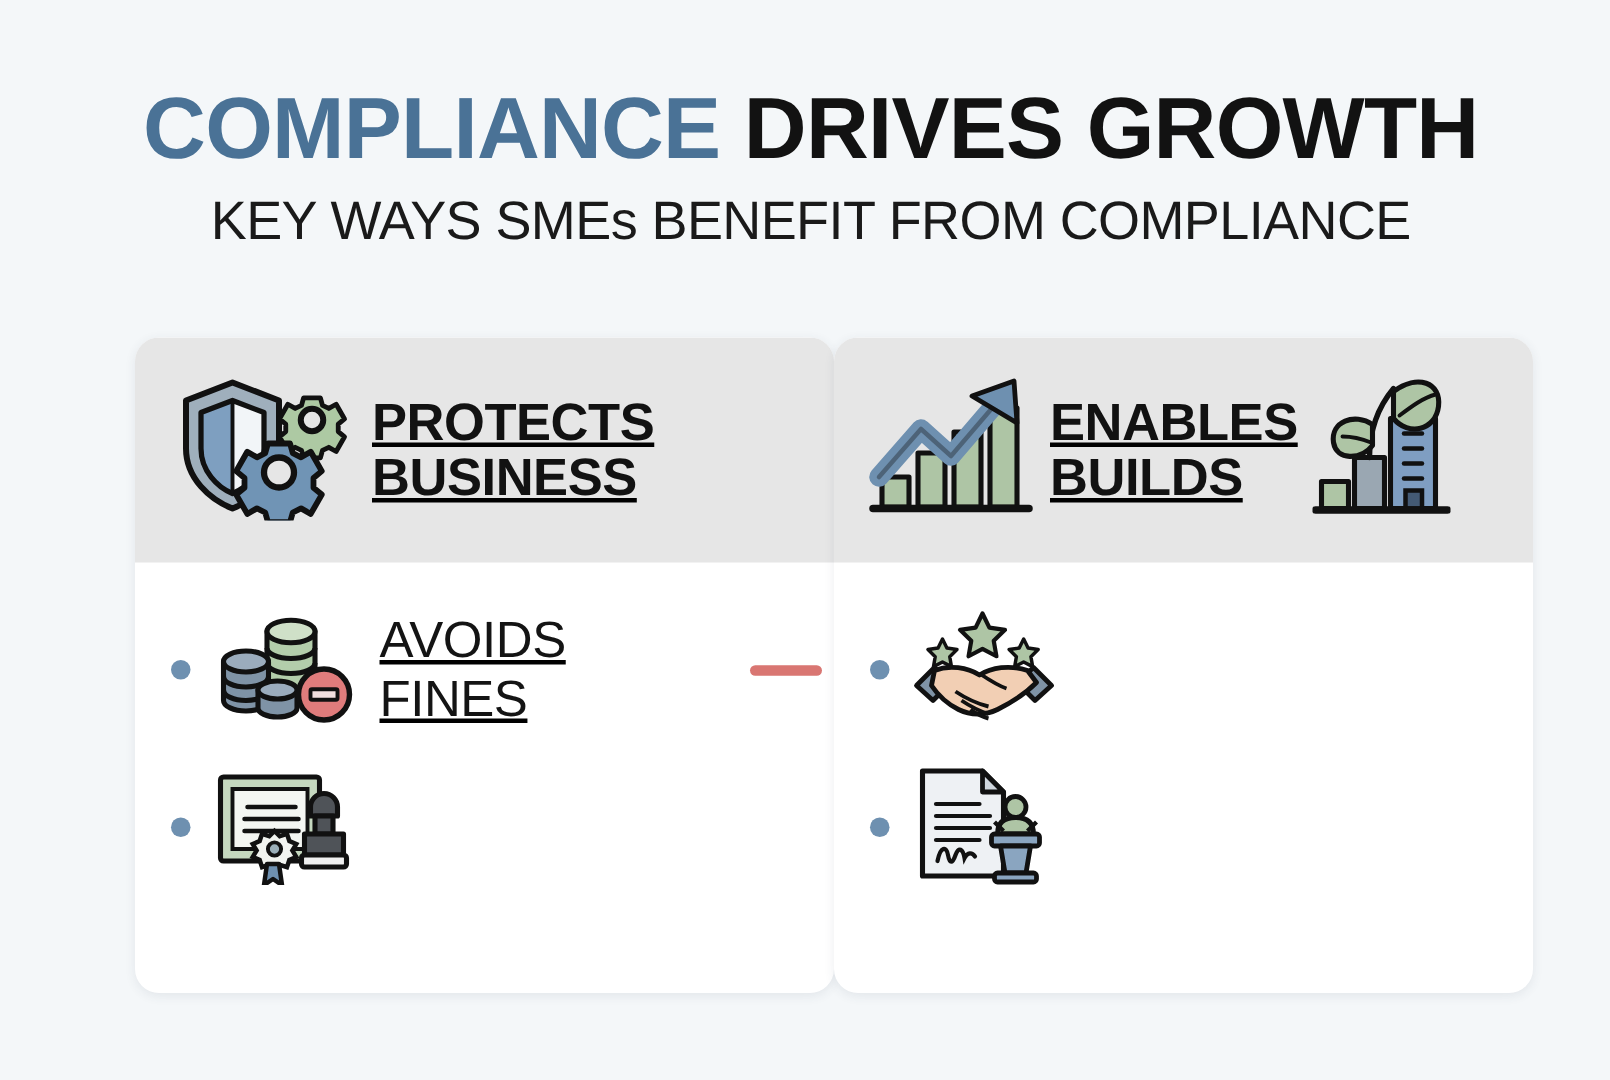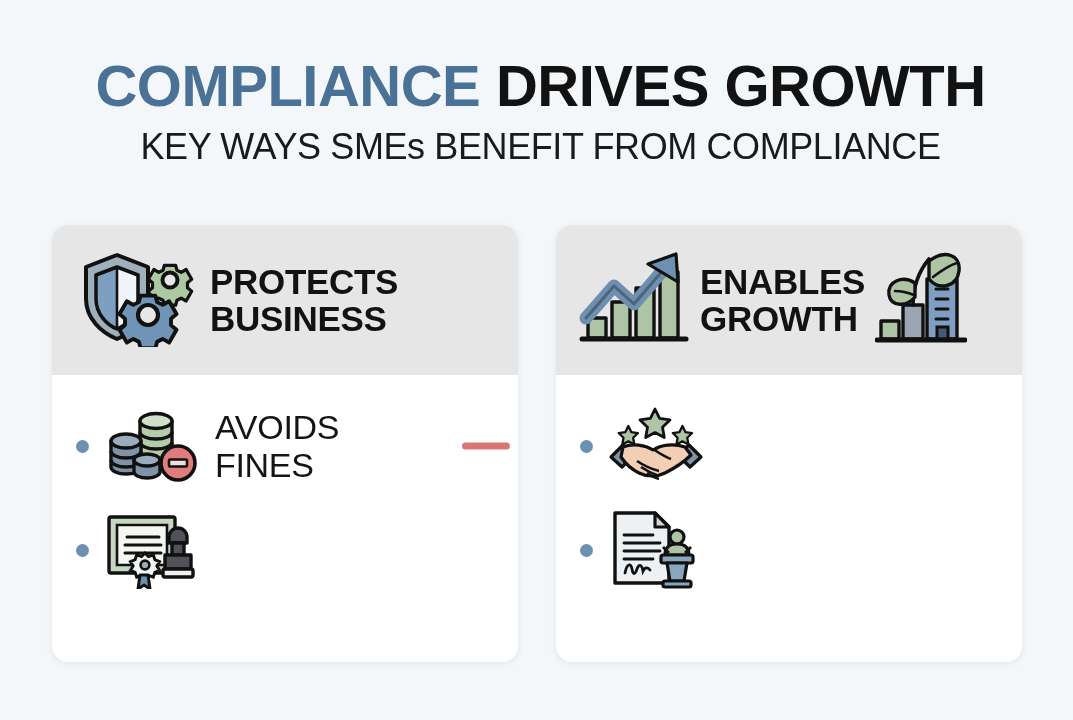--- a/index.html
+++ b/index.html
@@ -47,21 +47,22 @@
   }
 
   
   .cards {
     position: absolute;
     left: 52px;
     top: 225px;
     width: 970px;
     height: 437px;
     display: flex;
-    justify-content: space-between;
+    justify-content: flex-end;
+    text-decoration: underline;
   }
 
   .card {
     width: 466px;
     height: 437px;
     background: #ffffff;
     border-radius: 16px;
     box-shadow: 0 2px 7px rgba(60,72,88,0.09);
     overflow: hidden;
     display: flex;
@@ -257,21 +258,21 @@
           </g>
 
           <line x1="4" y1="91" x2="108" y2="91" stroke="#111" stroke-width="5" stroke-linecap="round"></line>
 
           <path d="M8 70 L36 38 L56 56 L92 14" fill="none" stroke="#6e90b0" stroke-width="13" stroke-linecap="round" stroke-linejoin="round"></path>
           <path d="M8 70 L36 38 L56 56 L92 14" fill="none" stroke="#111" stroke-width="3" stroke-linecap="round" stroke-linejoin="round" opacity="0.35"></path>
           <path d="M98 6 L100 34 L70 16 Z" fill="#6e90b0" stroke="#111" stroke-width="3.2" stroke-linejoin="round"></path>
         </svg>
       </span>
       <span class="header-title">ENABLES
-GROWTH</span>
+BUILDS</span>
       <span class="icon-slot">
         <svg width="92" height="98" viewBox="0 0 92 98">
 
           <g stroke="#111" stroke-width="3.4" stroke-linejoin="round">
             <rect x="6" y="72" width="18" height="18" fill="#aec5a5"></rect>
             <rect x="28" y="56" width="20" height="34" fill="#9aa7b2"></rect>
           </g>
 
           <rect x="52" y="30" width="30" height="60" fill="#7f9ec2" stroke="#111" stroke-width="3.4" stroke-linejoin="round"></rect>
           <g stroke="#111" stroke-width="3" stroke-linecap="round">

